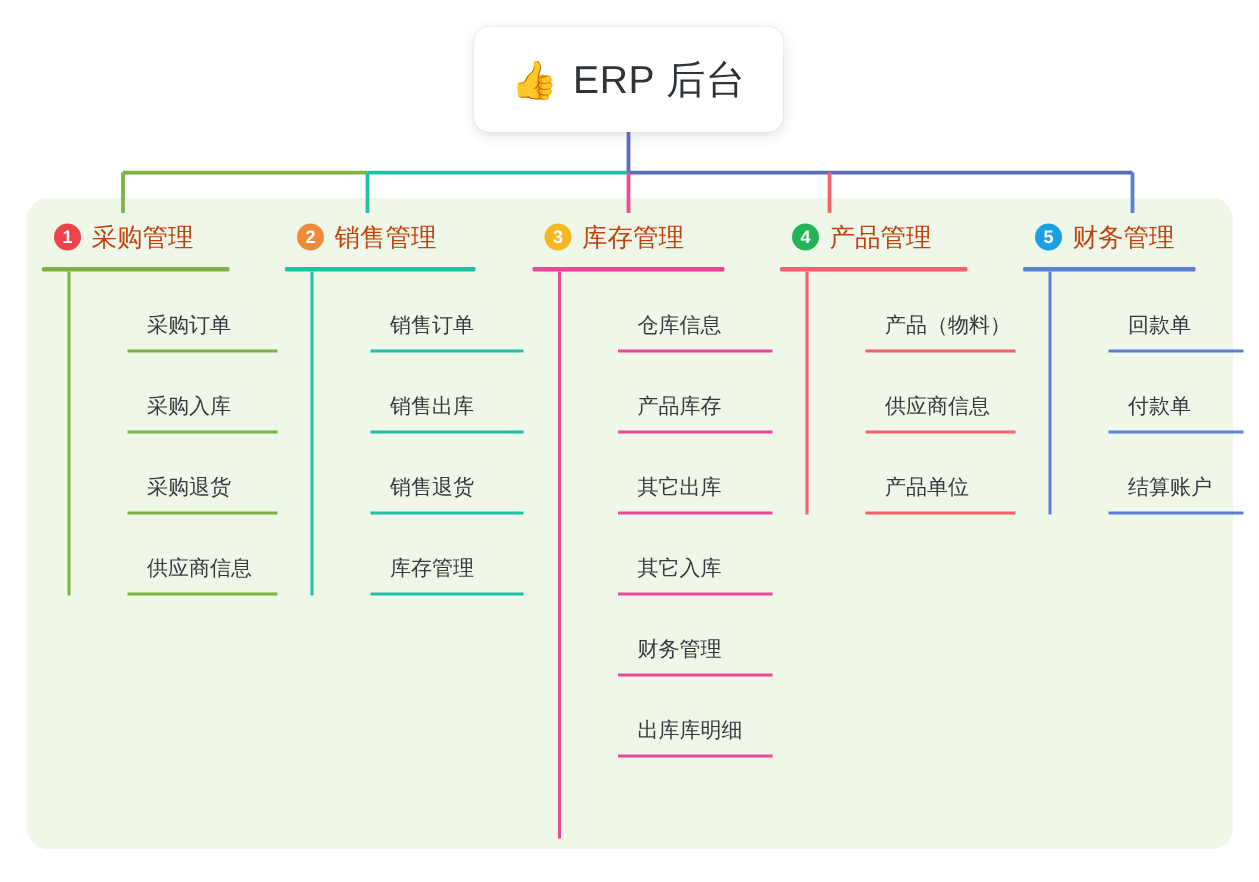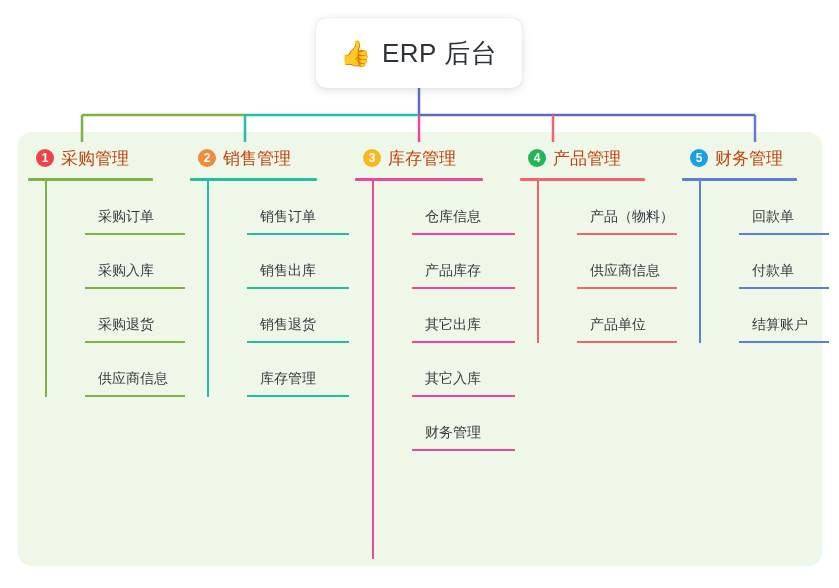--- a/index.html
+++ b/index.html
@@ -229,20 +229,24 @@
             <div class="item-rule" style="background: rgb(236, 72, 153); width: 103px;"></div>
           </div>
           <div class="item">
             <span class="item-label">其它入库</span>
             <div class="item-rule" style="background: rgb(236, 72, 153); width: 103px;"></div>
           </div>
           <div class="item">
             <span class="item-label">财务管理</span>
             <div class="item-rule" style="background: rgb(236, 72, 153); width: 103px;"></div>
           </div>
+          <div class="item">
+            <span class="item-label">出库库明细</span>
+            <div class="item-rule" style="background: rgb(236, 72, 153); width: 103px;"></div>
+          </div>
         </div>
       </div>
       <div class="column" style="left: 510px; width: 160px;">
         <div class="col-head">
           <span class="badge" style="background: rgb(34, 180, 85);">4</span>
           <span class="col-title">产品管理</span>
         </div>
         <div class="col-rule" style="background: rgb(244, 99, 107); width: 125px; margin-left: 10px;"></div>
         <div class="items">
           <div class="trunk" style="background: rgb(244, 99, 107); height: 162px;"></div>

